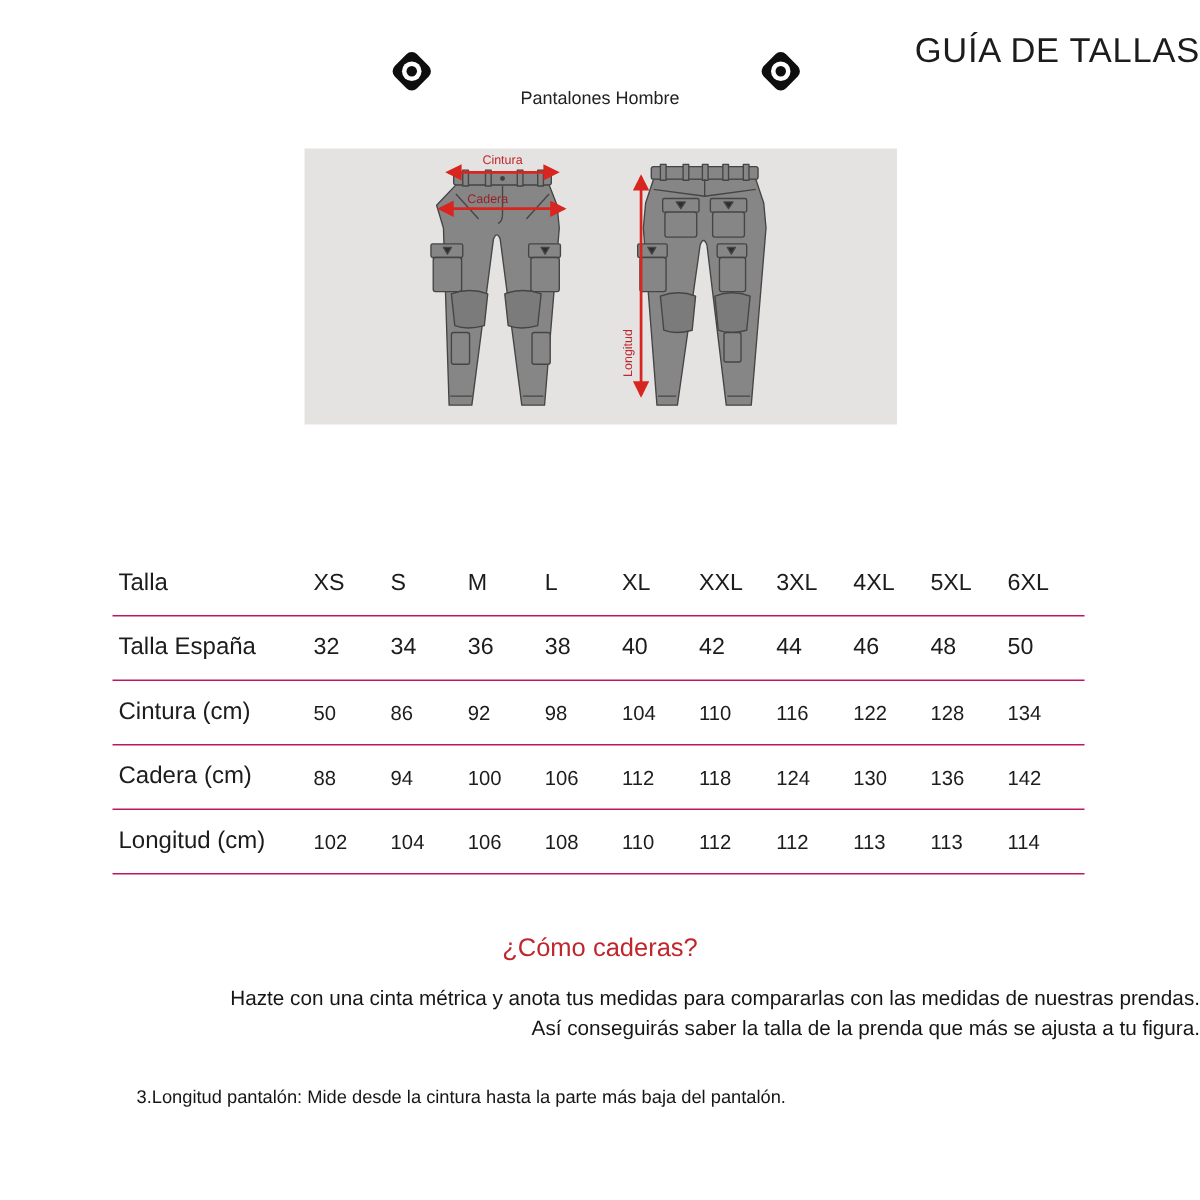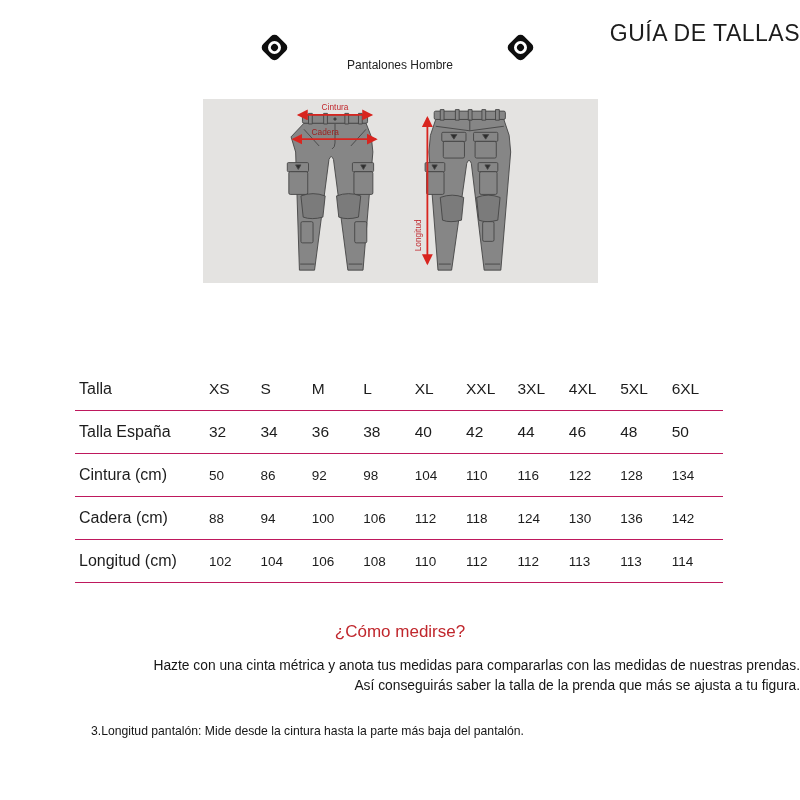--- a/index.html
+++ b/index.html
@@ -203,21 +203,21 @@
         <div class="tcell">108</div>
         <div class="tcell">110</div>
         <div class="tcell">112</div>
         <div class="tcell">112</div>
         <div class="tcell">113</div>
         <div class="tcell">113</div>
         <div class="tcell">114</div>
       </div>
     </div>
 
-  <h3 class="measure-heading">¿Cómo medirse?</h3>
+  <h3 class="measure-heading">¿Cómo caderas?</h3>
   <div class="intro">
     <div>Hazte con una cinta métrica y anota tus medidas para compararlas con las medidas de nuestras prendas.</div>
     <div>Así conseguirás saber la talla de la prenda que más se ajusta a tu figura.</div>
   </div>
   <div class="steps">
     <div>3.Longitud pantalón: Mide desde la cintura hasta la parte más baja del pantalón.</div>
   </div>
 
 </div>
 

